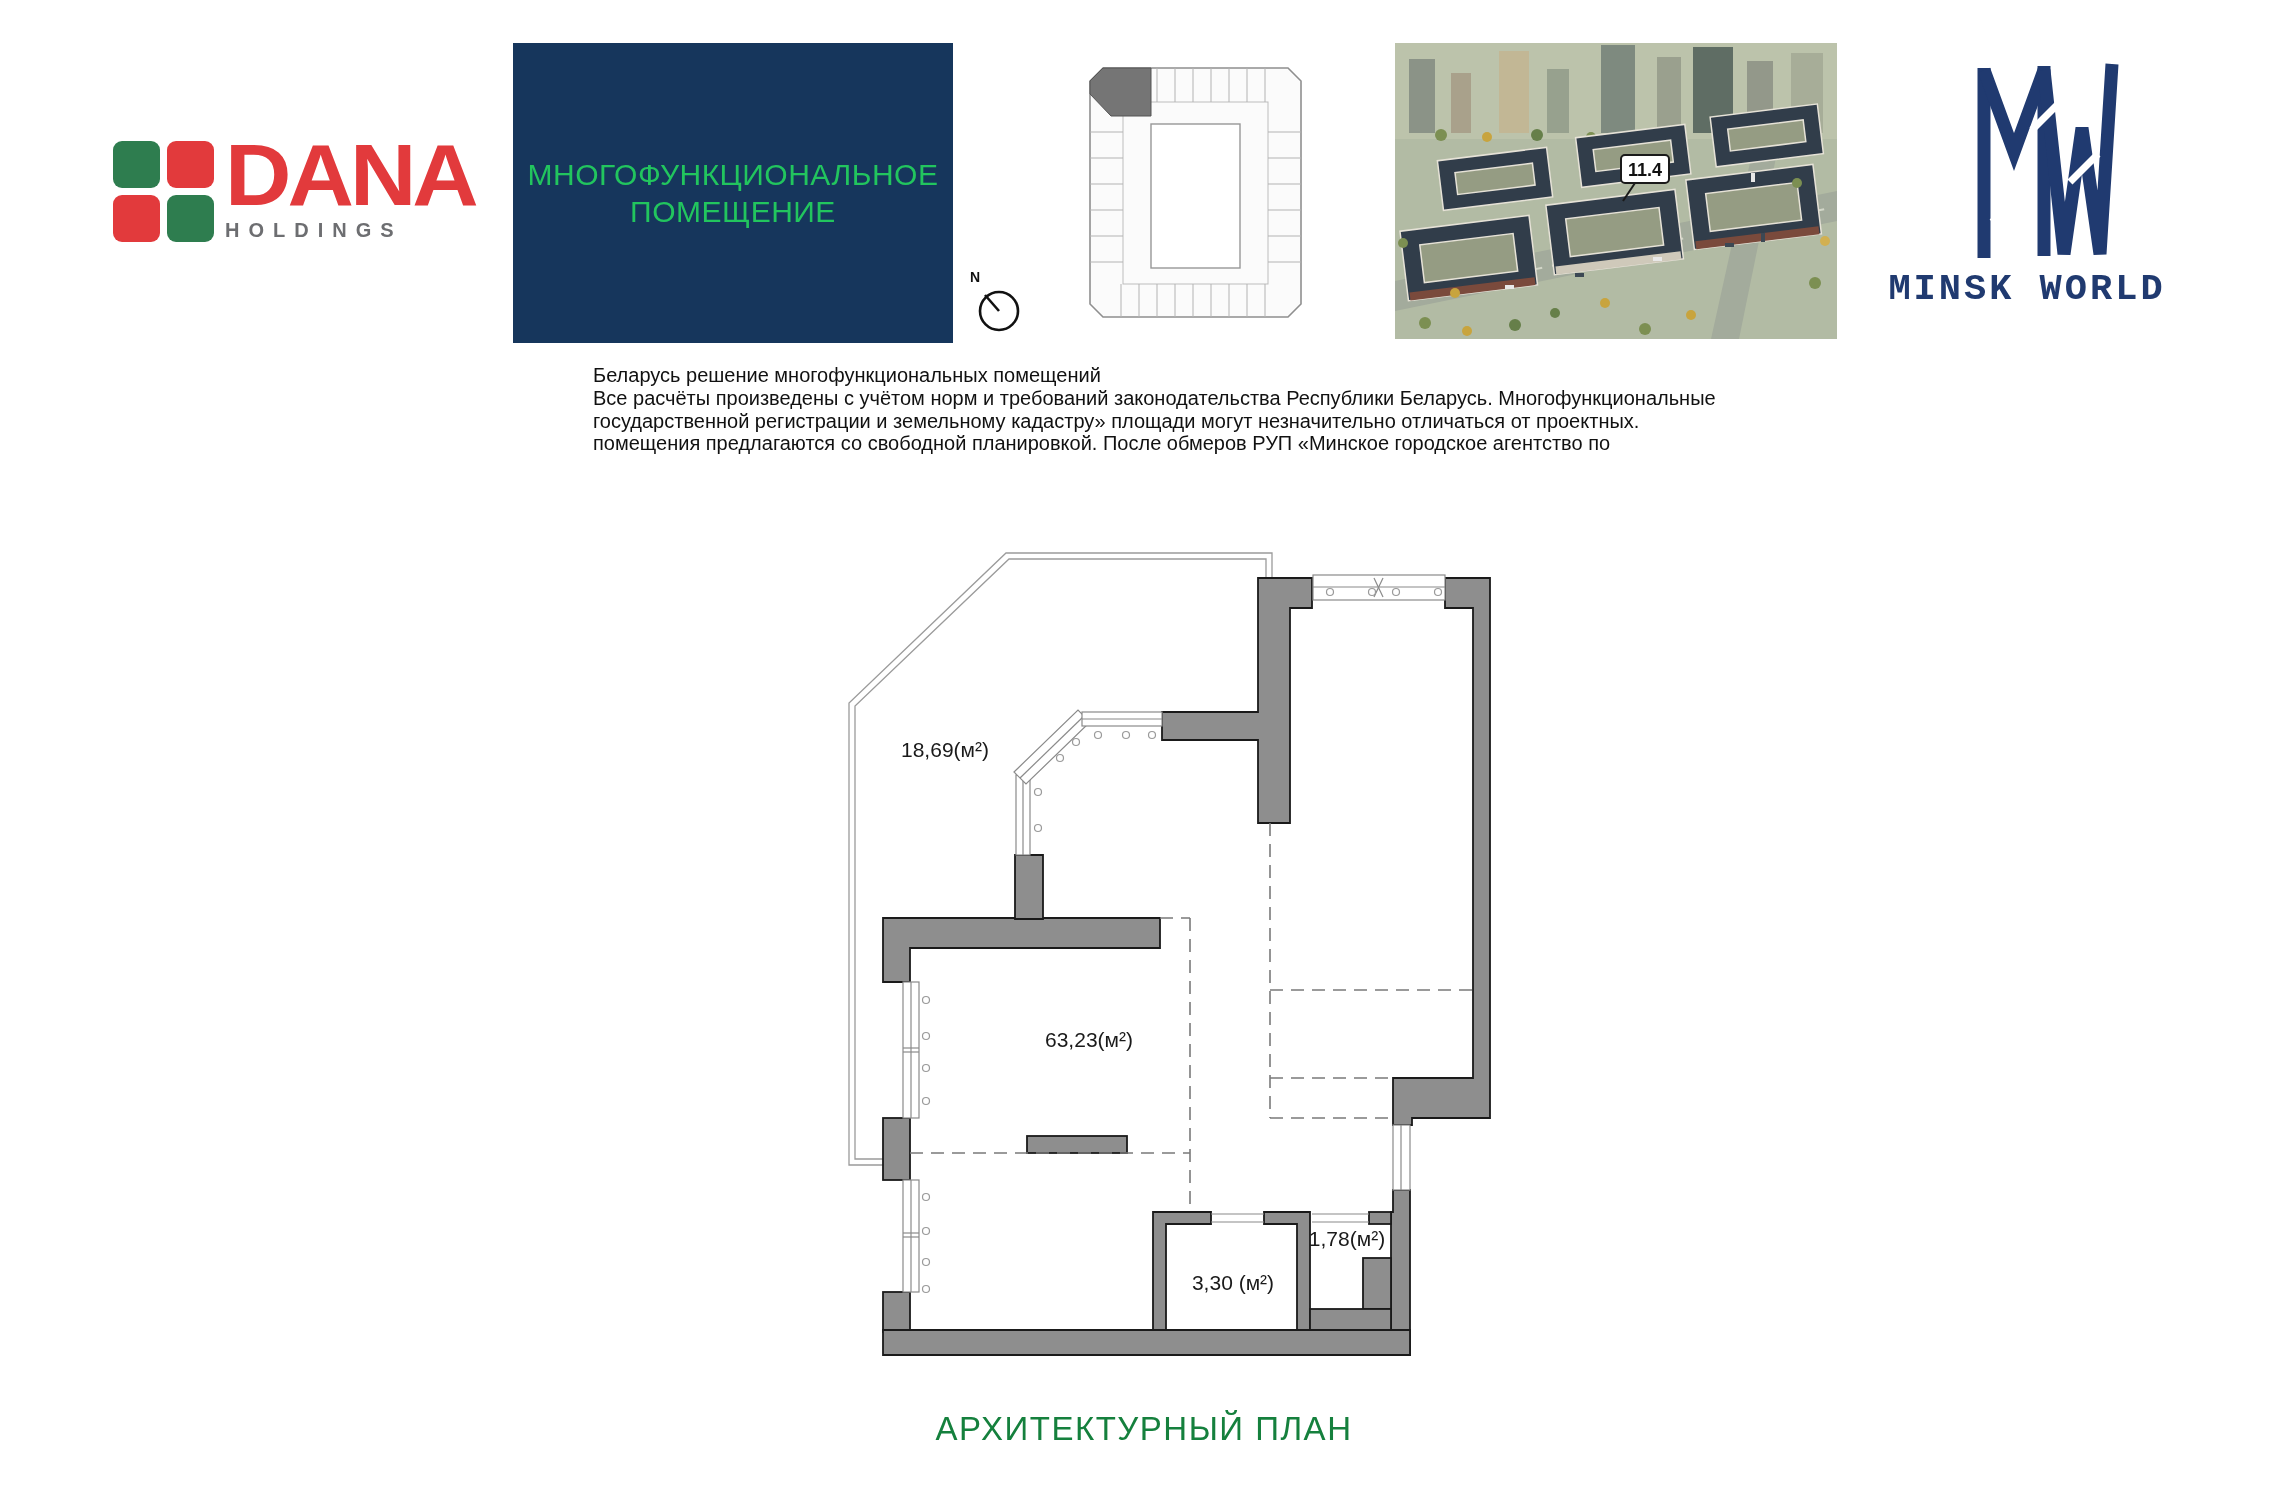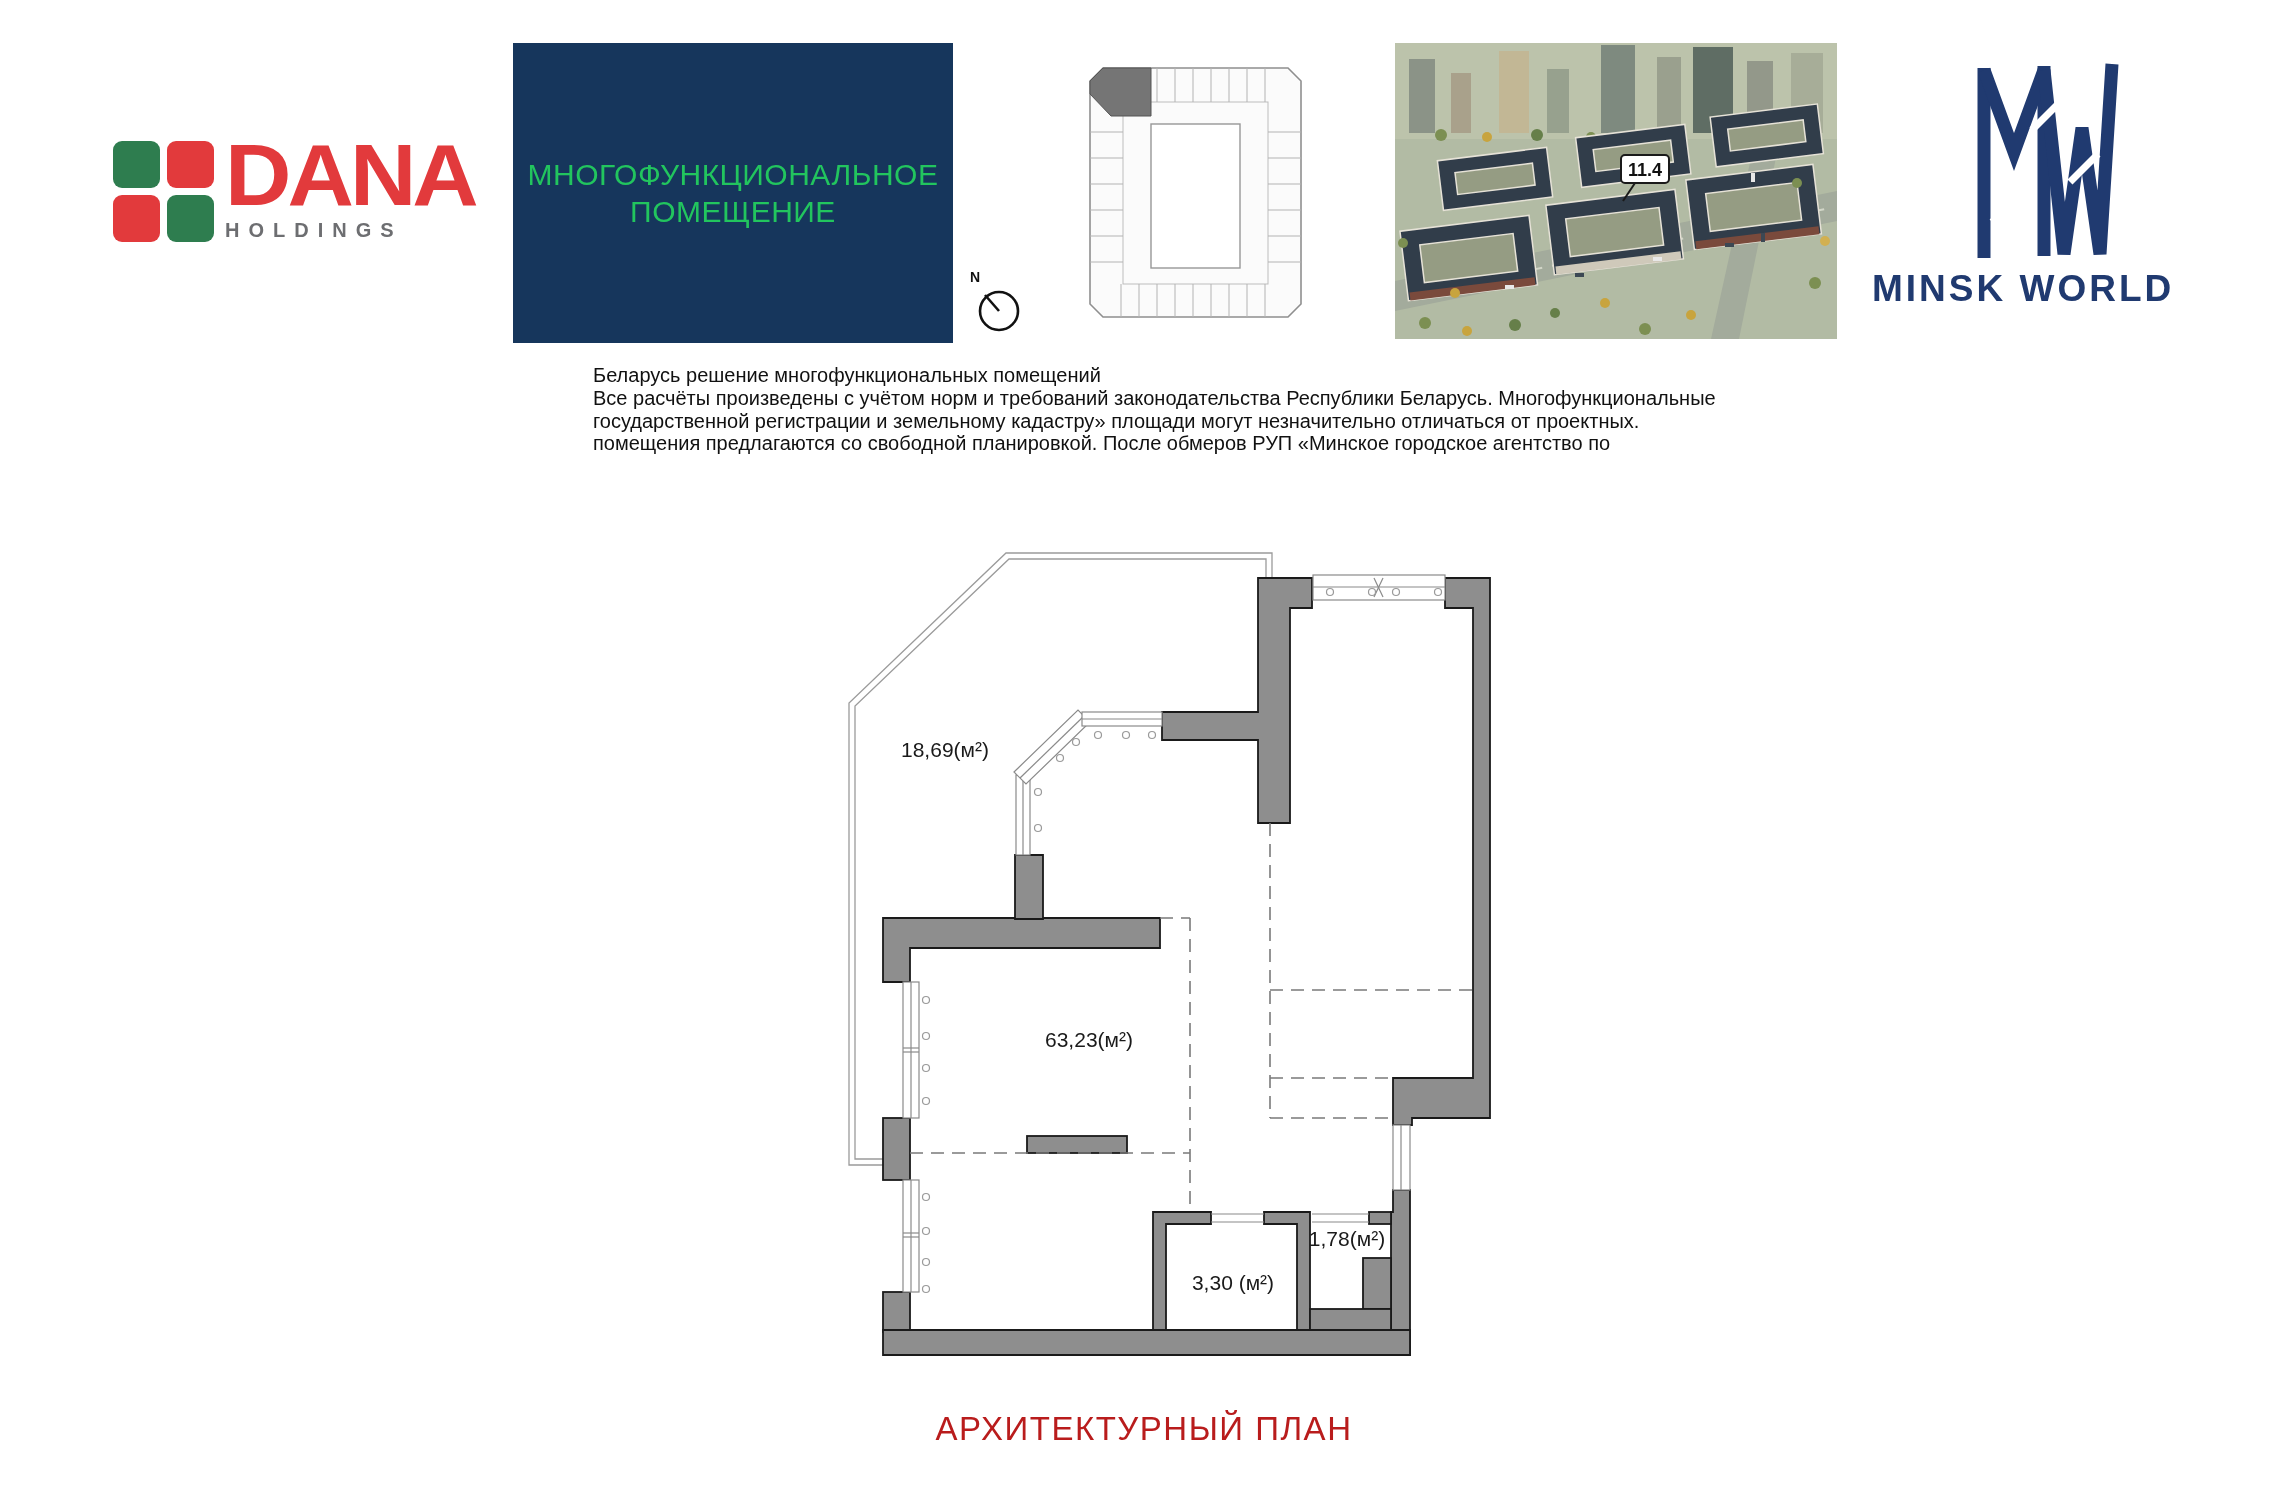--- a/index.html
+++ b/index.html
@@ -17,25 +17,25 @@
 
   
   #title-box{left:513px;top:43px;width:440px;height:300px;display:flex;flex-direction:column;
              justify-content:center;align-items:center;padding-bottom:0;box-sizing:border-box;}
   #title-box div{color:#22c55e;font-size:30px;letter-spacing:.5px;line-height:1.25;text-align:center;}
 
   
   #notes{left:593px;top:364px;width:1180px;font-size:20px;line-height:22.8px;color:#111;}
 
   
-  #mw-text{left:1872px;top:268px;width:310px;text-align:left;font-size:37px;font-weight:bold;
-           letter-spacing:3px;color:#203a70;}
-
-  
-  #footer-title{left:0;top:1410px;width:2288px;text-align:center;font-size:33px;letter-spacing:1.5px;color:#b91c1c;}
+  #mw-text{left:1872px;top:268px;width:310px;text-align:center;font-size:37px;font-weight:bold;
+           letter-spacing:3px;color:#203a70;font-family:Liberation Mono, monospace;}
+
+  
+  #footer-title{left:0;top:1410px;width:2288px;text-align:center;font-size:33px;letter-spacing:1.5px;color:#15803d;}
 
   svg text{font-family:"Liberation Sans", sans-serif;}
 </style>
 </head>
 <body>
 
 <div id="sheet">
 
   <div id="dana" class="abs">
     <div id="dana-squares">

